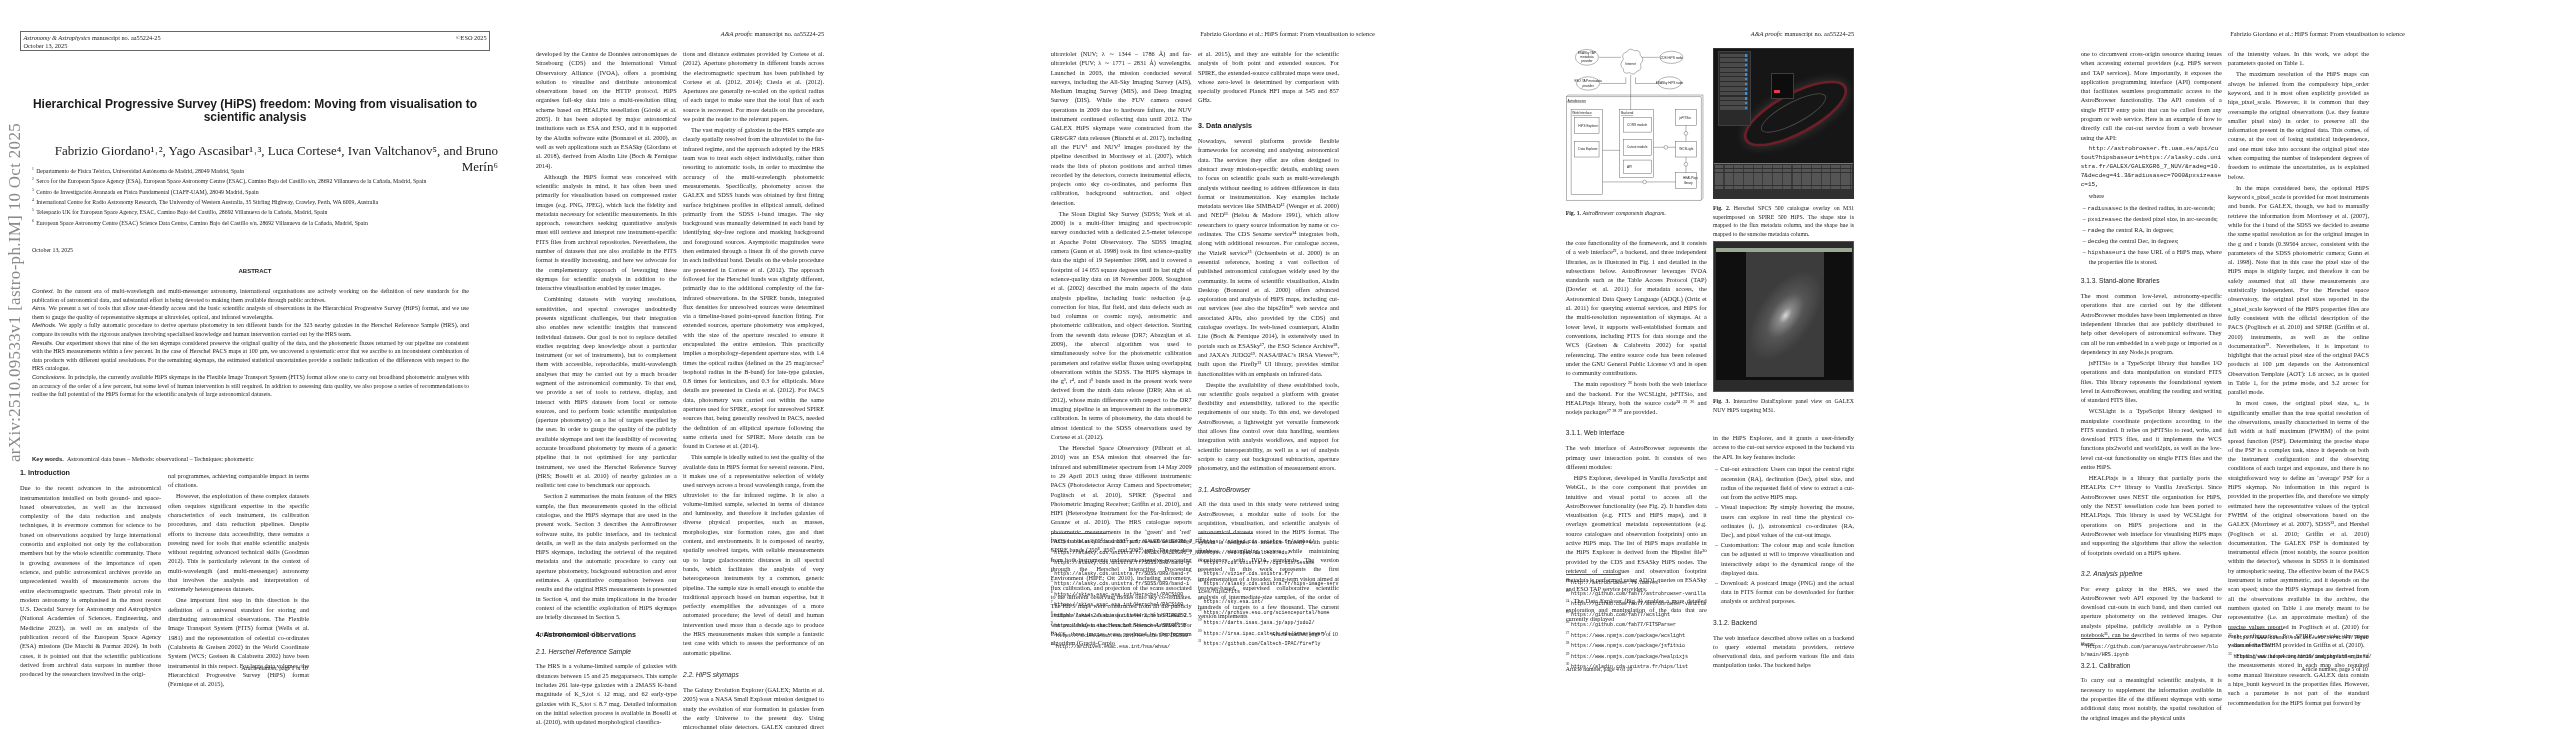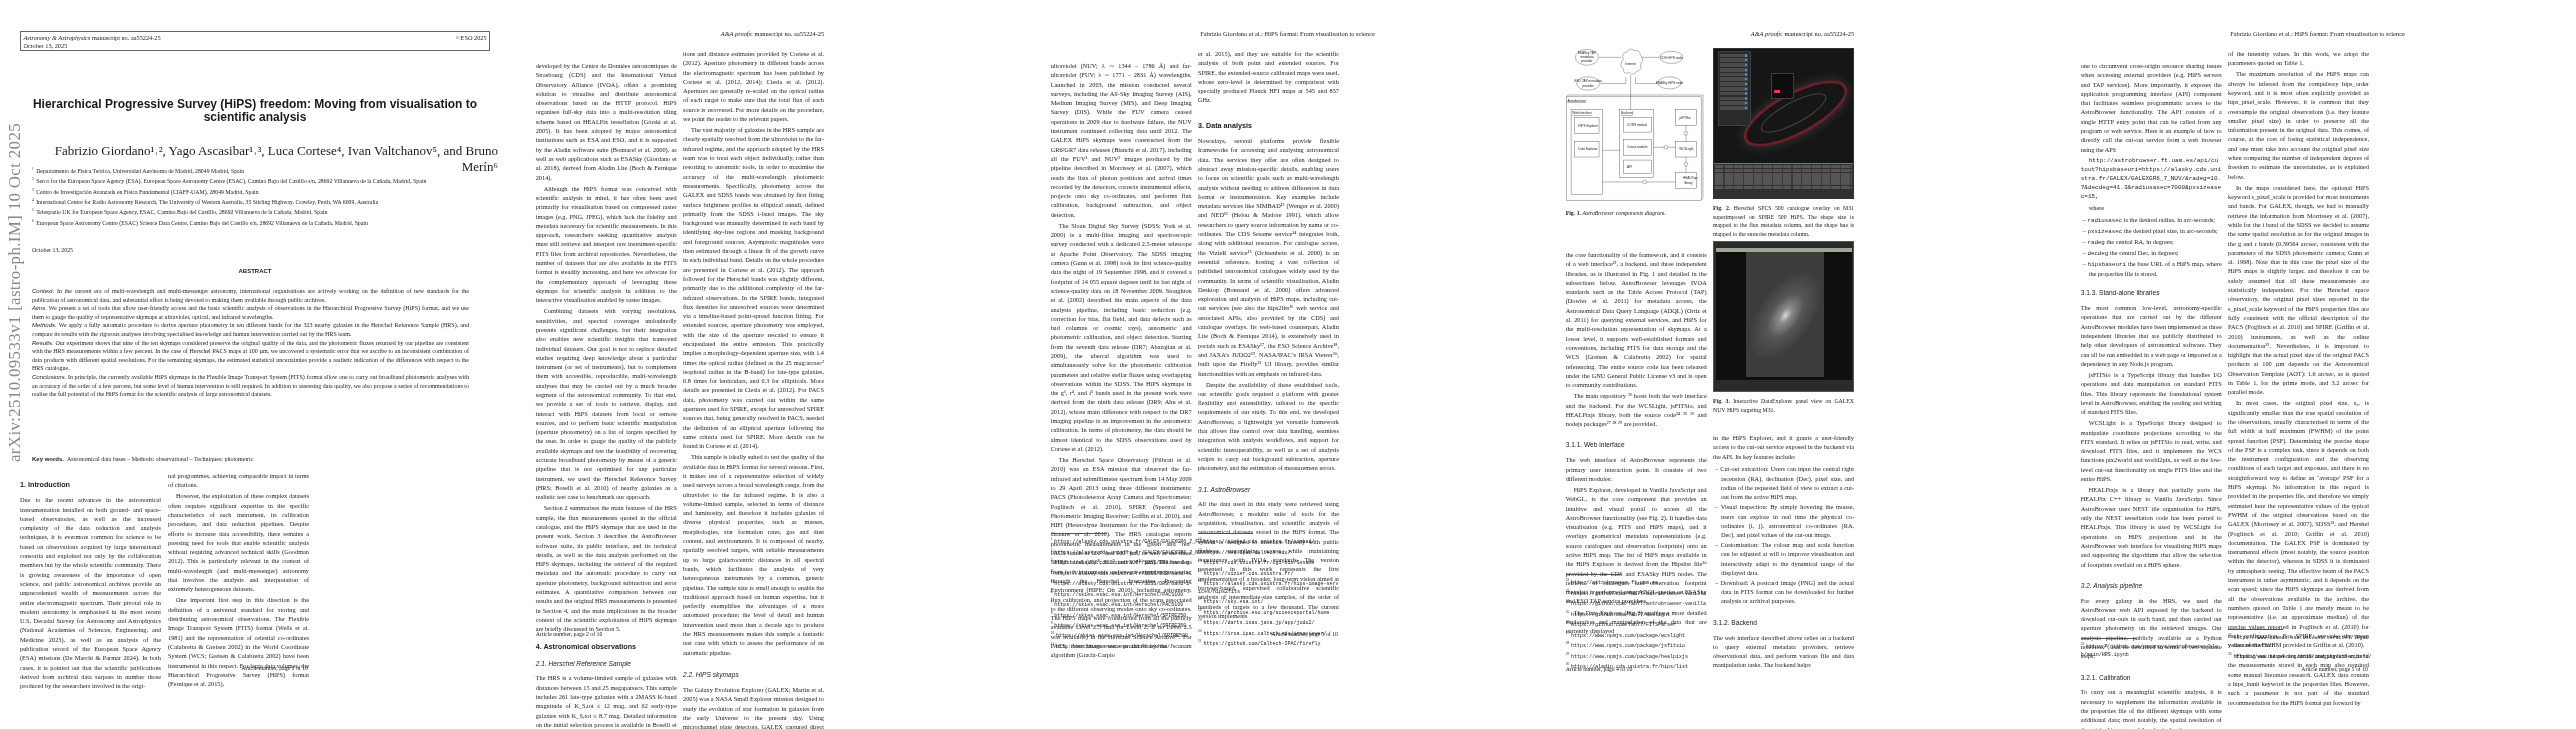--- a/index.html
+++ b/index.html
@@ -3,21 +3,21 @@
 <meta charset="utf-8">
 <style>
   * { box-sizing: border-box; margin: 0; padding: 0; }
   html, body { width: 2576px; height: 729px; background: #ffffff; overflow: hidden; }
   body { font-family: "Liberation Serif", "DejaVu Serif", serif; color: #1a1a1a; position: relative; }
   .pages { position: absolute; left: 0; top: 0; width: 2576px; height: 729px; display: flex; }
   .page { position: relative; width: 515px; height: 729px; background: #fff; overflow: hidden; }
   .runhead { position: absolute; top: 30px; left: 0; width: 515px; text-align: center; font-size: 6.4px; }
   .runhead i { font-style: italic; }
   .col { position: absolute; top: 49px; width: 141px; font-size: 6.3px; line-height: 9.3px; text-align: justify; hyphens: auto; }
-  .col.left { left: 20px; margin-top: 12px; }
+  .col.left { left: 20px; }
   .col.right { left: 168px; }
   .col p { text-indent: 8px; margin-bottom: 1.8px; }
   .col p.noind { text-indent: 0; }
   .sec { font-family: "Liberation Sans", "DejaVu Sans", sans-serif; font-weight: bold; font-size: 7.2px; margin: 8.5px 0 6px 0; }
   .subsec { font-family: "Liberation Sans", "DejaVu Sans", sans-serif; font-style: italic; font-size: 6.6px; margin: 7.3px 0 5.5px 0; }
   .subsubsec { font-family: "Liberation Sans", "DejaVu Sans", sans-serif; font-size: 6.6px; margin: 7.3px 0 5.5px 0; }
   .footnotes { position: absolute; width: 141px; font-family: "Liberation Mono", "DejaVu Sans Mono", monospace; font-size: 5px; line-height: 7.8px; }
   .footnotes:before { content: ""; display: block; width: 55px; border-top: 0.6px solid #555; margin-bottom: 2.4px; }
   .footnotes sup { font-family: "Liberation Serif", serif; font-size: 3.6px; margin-right: 1.8px; }
   .pagenum { position: absolute; font-size: 5.8px; }

